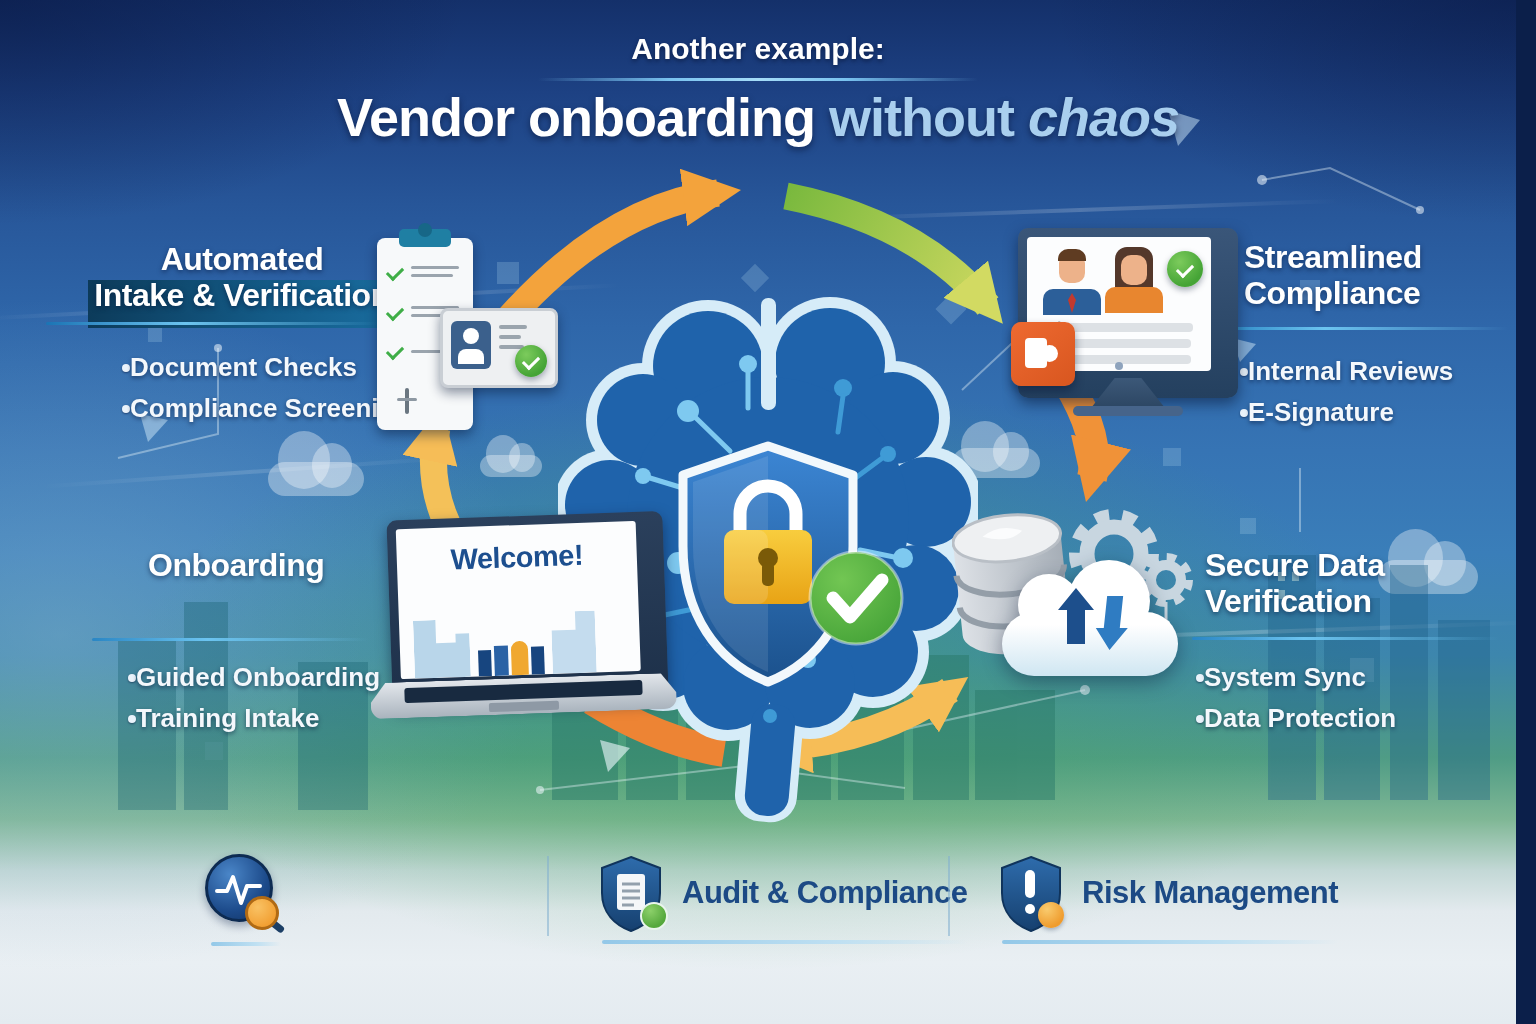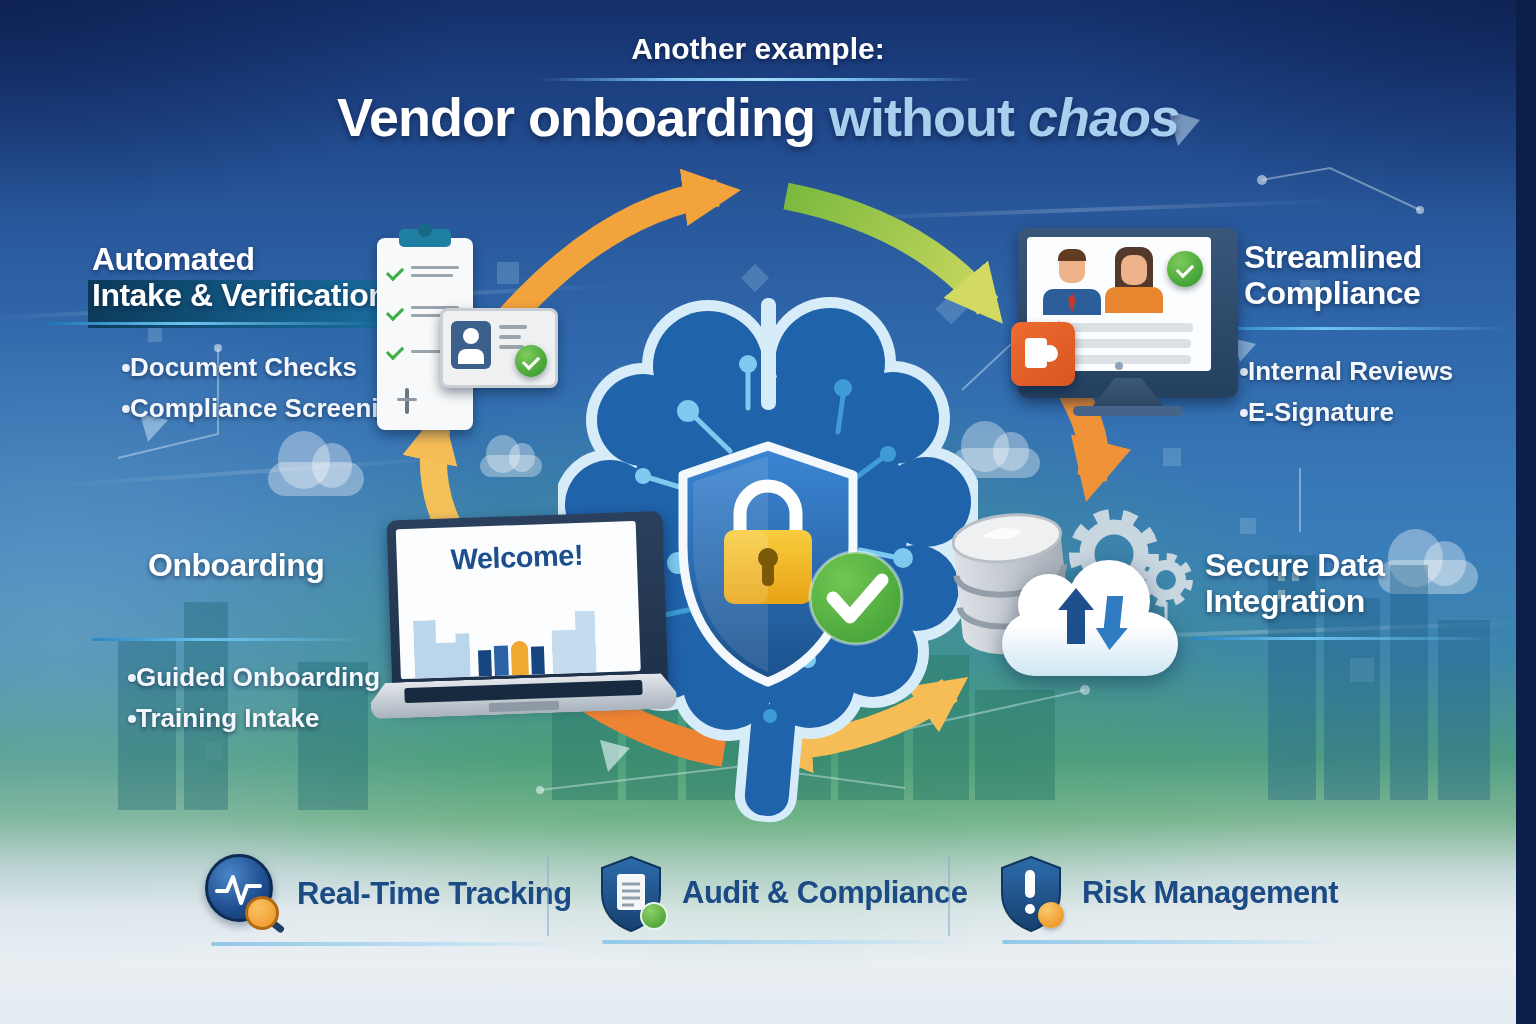--- a/index.html
+++ b/index.html
@@ -321,21 +321,21 @@
       <path d="M275,330 l17,19 l32,-37" fill="none" stroke="#ffffff" stroke-width="13" stroke-linecap="round" stroke-linejoin="round"></path>
     </g>
   </svg>
 
   <div class="kicker">Another example:</div>
   <div class="title-underline"></div>
   <div class="main-title">
     <span class="w1">Vendor onboarding</span><span class="w2"> without </span><span class="w3">chaos</span>
   </div>
 
-  <div class="abs" style="left:92px;top:242px;width:300px;">
+  <div class="abs" style="left:92px;top:242px;width:300px;text-align:center;">
     <div class="ribbon" style="left:-4px;top:38px;width:322px;height:48px;"></div>
     <div class="q-head" style="position:relative;">Automated</div>
     <div class="q-head" style="position:relative;">Intake &amp; Verification</div>
   </div>
   <div class="hr-cyan" style="left:46px;top:322px;width:350px;background:linear-gradient(90deg,#1b74b4,#6cc4f0 40%,rgba(108,196,240,0) 95%);"></div>
   <div class="abs bullets" style="left:122px;top:338px;">
     <div class="bullet">
         <i class="dot"></i>
         <span>Document Checks</span>
       </div>
@@ -488,34 +488,43 @@
     <div class="cs-c1"></div>
       <div class="cs-c2"></div>
       <div class="cs-base"></div>
     <svg class="abs" style="left:56px;top:28px;" width="80" height="70" viewBox="0 0 80 70">
       <polygon points="18,0 0,22 9,22 9,56 27,56 27,22 36,22" fill="#1d4f8c"></polygon>
       <polygon points="58,62 74,40 66,40 66,8 50,8 50,40 42,40" fill="#2f7cc2" transform="skewX(-6)"></polygon>
     </svg>
   </div>
   <div class="abs" style="left:1205px;top:548px;">
     <div class="q-head">Secure Data</div>
-    <div class="q-head">Integration</div>
+    <div class="q-head">Verification</div>
   </div>
   <div class="hr-cyan" style="left:1192px;top:637px;width:320px;background:linear-gradient(90deg,#2a86c4,#6cc4f0 35%,rgba(108,196,240,0) 96%);"></div>
+  <div class="abs bullets" style="left:1196px;top:648px;">
+    <div class="bullet">
+        <i class="dot"></i>
+        <span>System Sync</span>
+      </div>
+    <div class="bullet">
+        <i class="dot"></i>
+        <span>Data Protection</span>
+      </div>
+  </div>
 
   <div class="f-item" style="left:205px;top:854px;">
     <div class="fi-track">
       <div class="fi-circle"></div>
       <svg class="abs" style="left:3px;top:3px;" width="62" height="62" viewBox="0 0 62 62">
           <polyline points="9,34 19,34 25,20 33,46 39,29 52,29" fill="none" stroke="#ffffff" stroke-width="4" stroke-linecap="round" stroke-linejoin="round"></polyline>
         </svg>
       <div class="fi-handle"></div>
         <div class="fi-lens"></div>
     </div>
-    <div class="f-label">Real-Time Tracking</div>
     <div class="f-underline"></div>
   </div>
   <div class="f-div" style="left:547px;"></div>
   <div class="f-item" style="left:596px;top:854px;text-align:center;">
     <div class="shield-ic">
       <svg width="70" height="78" viewBox="0 0 70 78">
         <defs>
             <linearGradient id="fg1" x1="0" y1="0" x2="0" y2="1">
               <stop offset="0" stop-color="#2e6cac"></stop>
               <stop offset="1" stop-color="#16406f"></stop>

